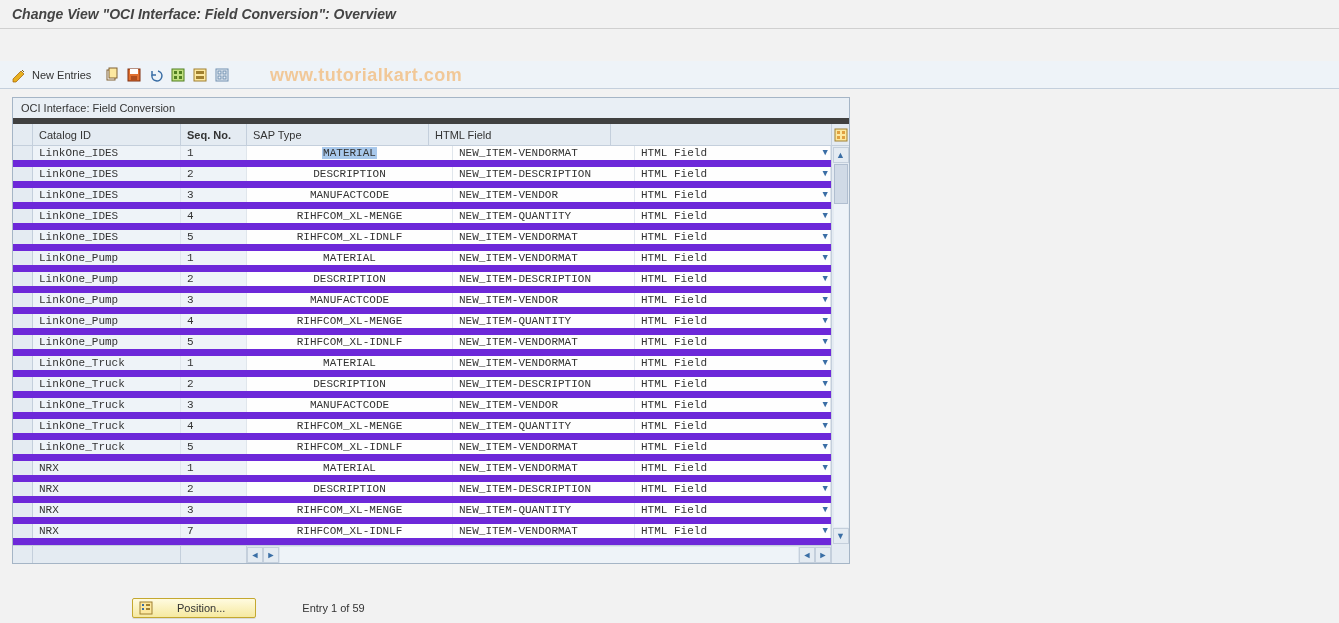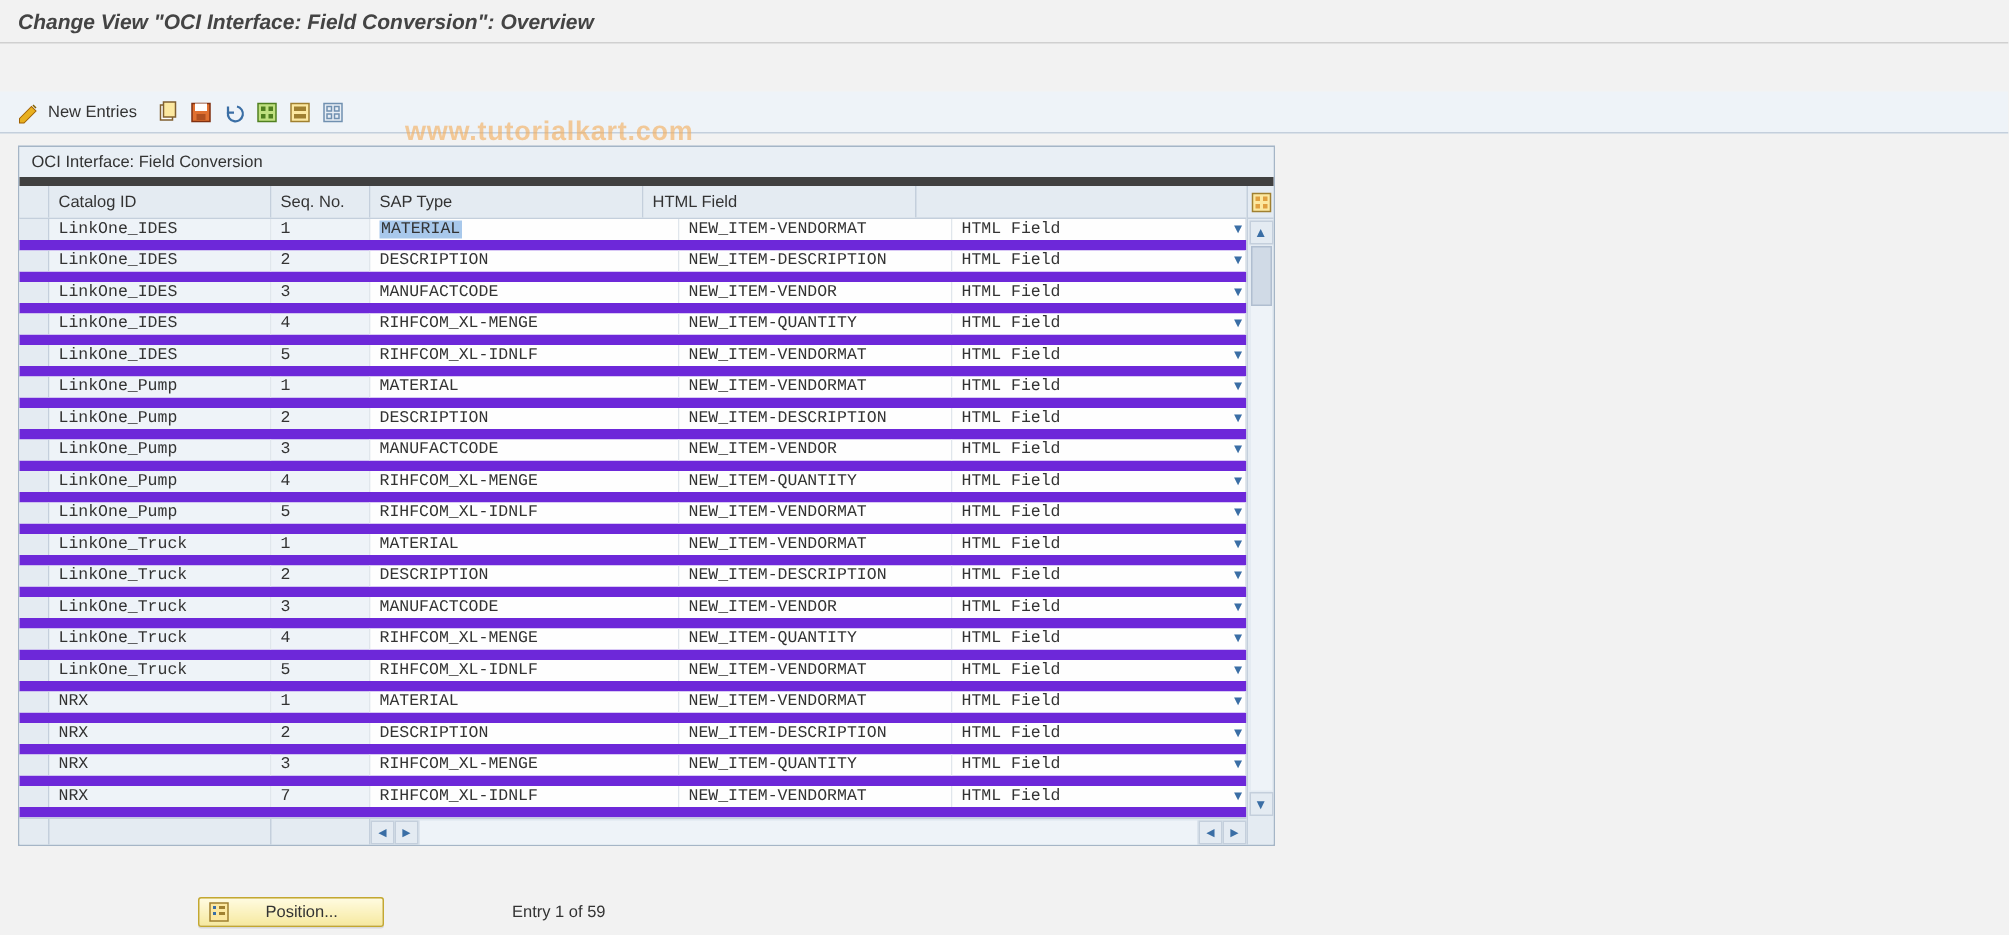--- a/index.html
+++ b/index.html
@@ -43,21 +43,21 @@
       cursor: pointer;
     }
     .toolbar-text {
       color: #333;
       margin-right: 8px;
       cursor: pointer;
     }
     .watermark {
       position: absolute;
       left: 270px;
-      top: 16px;
+      top: 4px;
       font-size: 18px;
       font-weight: bold;
       color: rgba(243, 172, 88, 0.6);
       letter-spacing: 0.5px;
       pointer-events: none;
     }
     .main-area {
       padding: 8px 12px;
       background: #f2f2f2;
     }
@@ -90,21 +90,21 @@
       padding: 3px 6px;
       border-right: 1px solid #c4cfdc;
       color: #333;
       font-size: 11px;
       display: flex;
       align-items: center;
       background: #e4ebf2;
     }
     .th.sel { width: 20px; padding: 0; }
     .th.catalog { width: 148px; }
-    .th.seq { width: 66px; }
+    .th.seq { width: 66px; font-weight: bold; }
     .th.sap { width: 182px; }
     .th.html { width: 182px; }
     .th.ftype { width: 196px; }
     .table-body {
       background: #fff;
     }
     .tr {
       display: flex;
       height: 21px;
       align-items: stretch;
@@ -116,21 +116,21 @@
       font-family: "Courier New", monospace;
       font-size: 11px;
       color: #333;
       display: flex;
       align-items: center;
       background: #fefefe;
     }
     .td.sel { width: 20px; background: #e4ebf2; padding: 0; border-right: 1px solid #c4cfdc; }
     .td.catalog { width: 148px; background: #eef3f8; }
     .td.seq { width: 66px; background: #eef3f8; }
-    .td.sap { width: 206px; }
+    .td.sap { width: 206px; justify-content: center; }
     .td.html { width: 182px; text-align: right; }
     .td.ftype { width: 196px; justify-content: space-between; padding-right: 2px; }
     .td.ftype .chev { color: #3a6ea5; font-size: 9px; margin-left: auto; }
     .highlighted { background: #a8c8eb !important; display: inline-block; padding: 0 1px; }
     .hscroll-row {
       display: flex;
       align-items: center;
       height: 18px;
       background: #e4ebf2;
       border-top: 1px solid #c4cfdc;
@@ -208,21 +208,21 @@
       justify-content: center;
       border-bottom: 1px solid #c4cfdc;
     }
     .config-icon-svg {
       width: 14px; height: 14px;
     }
     .footer {
       display: flex;
       align-items: center;
       padding: 34px 0 0 120px;
-      gap: 85px;
+      gap: 46px;
     }
     .position-btn {
       display: inline-flex;
       align-items: center;
       background: linear-gradient(#fffbe0, #f6e9a0);
       border: 1px solid #c4a830;
       border-radius: 2px;
       padding: 2px 30px 2px 6px;
       font-size: 11px;
       color: #333;

